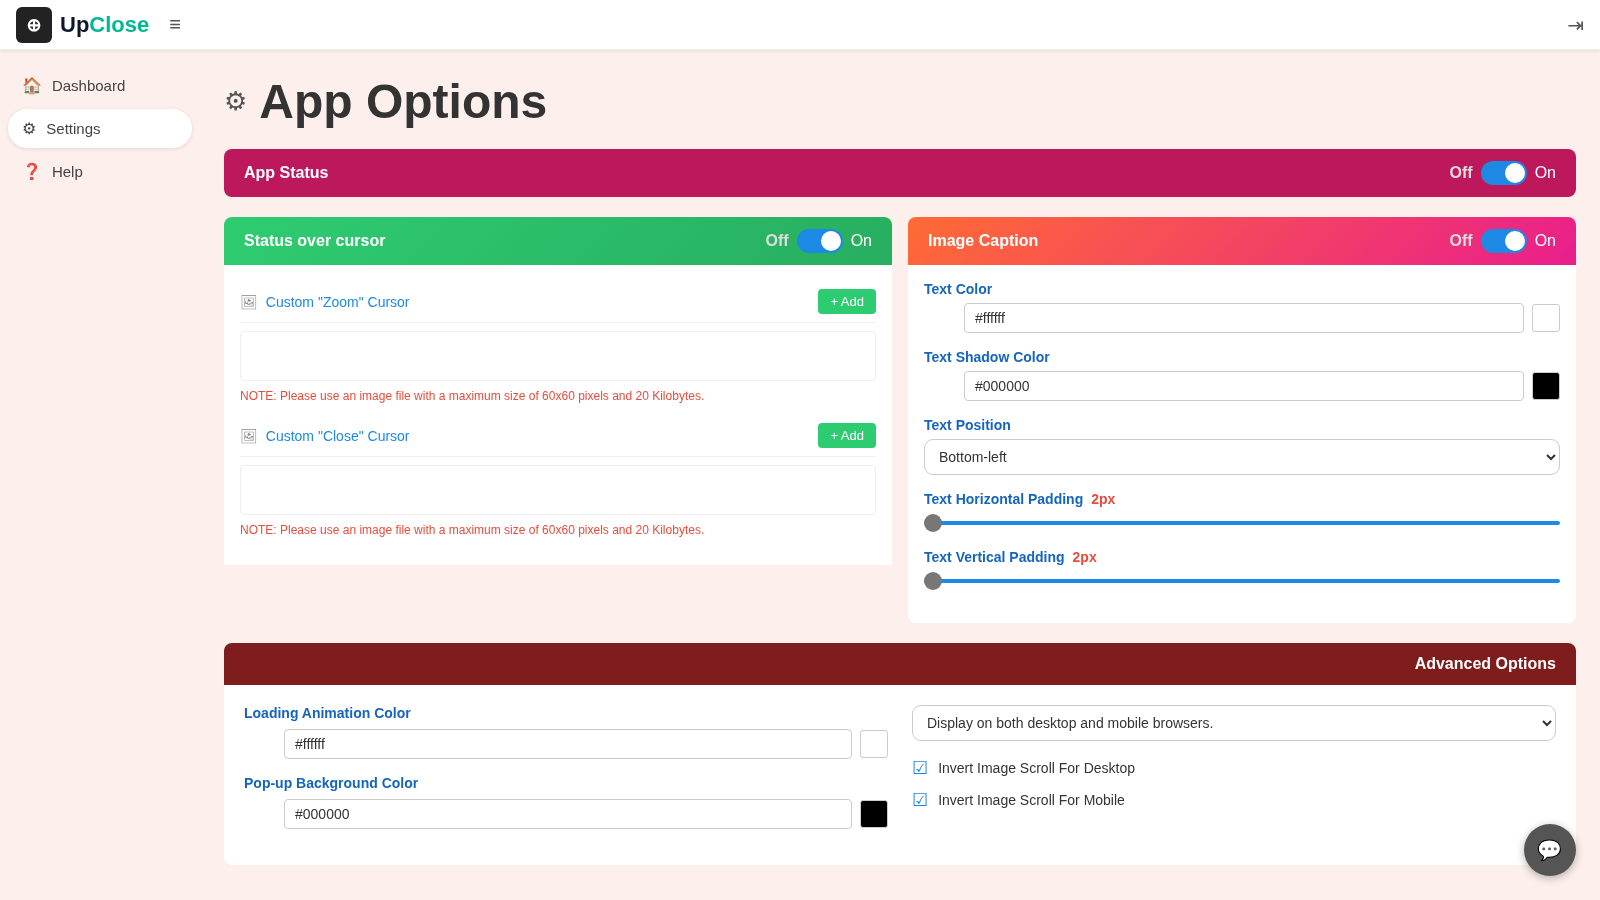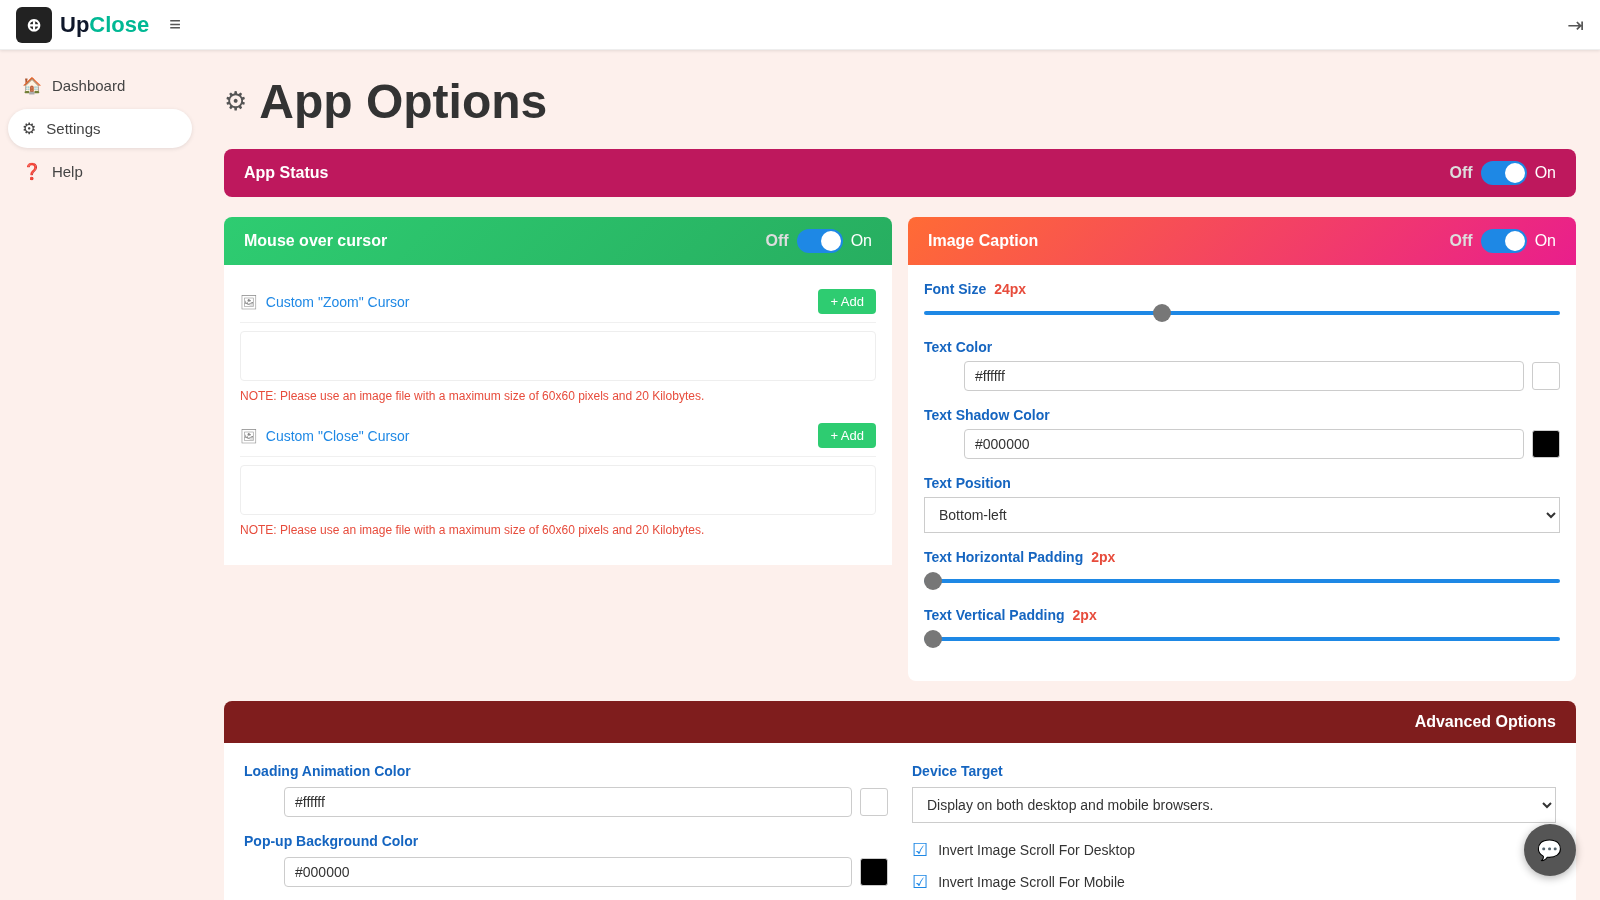--- a/index.html
+++ b/index.html
@@ -120,21 +120,21 @@
       font-size: 14px; color: #333;
     }
     .color-swatch {
       width: 28px; height: 28px; border: 1px solid #ccc; border-radius: 3px; cursor: pointer;
     }
     .color-swatch.white { background: #fff; }
     .color-swatch.black { background: #000; }
 
     
     .styled-select {
-      width: 100%; padding: 8px 10px; border: 1px solid #ccc; border-radius: 0;
+      width: 100%; padding: 8px 10px; border: 1px solid #ccc; border-radius: 9px;
       font-size: 14px; color: #333; background: #fff; cursor: pointer;
     }
 
     
     .advanced-panel { background: #fff; padding: 20px; border-radius: 0 0 8px 8px; }
     .adv-two-col { display: grid; grid-template-columns: 1fr 1fr; gap: 24px; }
     .adv-label {
       font-size: 14px; color: #1565c0; font-weight: bold; margin-bottom: 8px;
     }
     .checkbox-row {
@@ -213,21 +213,21 @@
         <div class="toggle-switch"></div>
         <span class="toggle-on-label">On</span>
       </div>
     </div>
   </div>
 
   <div class="two-col">
 
     <div class="section-panel">
       <div class="section-header green">
-        <span>Mouse over cursor</span>
+        <span>Status over cursor</span>
         <div class="toggle-group">
           <span class="toggle-label">Off</span>
           <div class="toggle-switch"></div>
           <span class="toggle-on-label">On</span>
         </div>
       </div>
       <div class="cursor-section">
 
         <div class="cursor-row">
           <div class="cursor-label">
@@ -257,31 +257,20 @@
       <div class="section-header orange-red">
         <span>Image Caption</span>
         <div class="toggle-group">
           <span class="toggle-label">Off</span>
           <div class="toggle-switch"></div>
           <span class="toggle-on-label">On</span>
         </div>
       </div>
       <div class="caption-panel">
 
-        <div class="caption-row">
-          <div class="caption-label">
-            <span>Font Size</span>
-            <span class="value">24px</span>
-          </div>
-          <div class="range-wrapper">
-            <div class="range-track">
-              <div class="range-thumb" style="left: 36%;"></div>
-            </div>
-          </div>
-        </div>
 
         <div class="caption-row">
           <div class="caption-label">Text Color</div>
           <div class="text-input-row">
             <input class="text-input" type="text" value="#ffffff" style="">
             <div class="color-swatch white" style="border:1px solid #ccc;"></div>
           </div>
         </div>
 
         <div class="caption-row">
@@ -353,21 +342,20 @@
             <div class="text-input-row">
               <input class="text-input" type="text" value="#000000" style="">
               <div class="color-swatch black"></div>
             </div>
           </div>
         </div>
 
         <div>
 
           <div class="caption-row">
-            <div class="adv-label">Device Target</div>
             <select class="styled-select">
               <option>Display on both desktop and mobile browsers.</option>
               <option>Desktop only</option>
               <option>Mobile only</option>
             </select>
           </div>
 
           <div class="checkbox-row" style="margin-top:16px;">
             <span class="checkbox-icon">☑</span>
             <span>Invert Image Scroll For Desktop</span>

